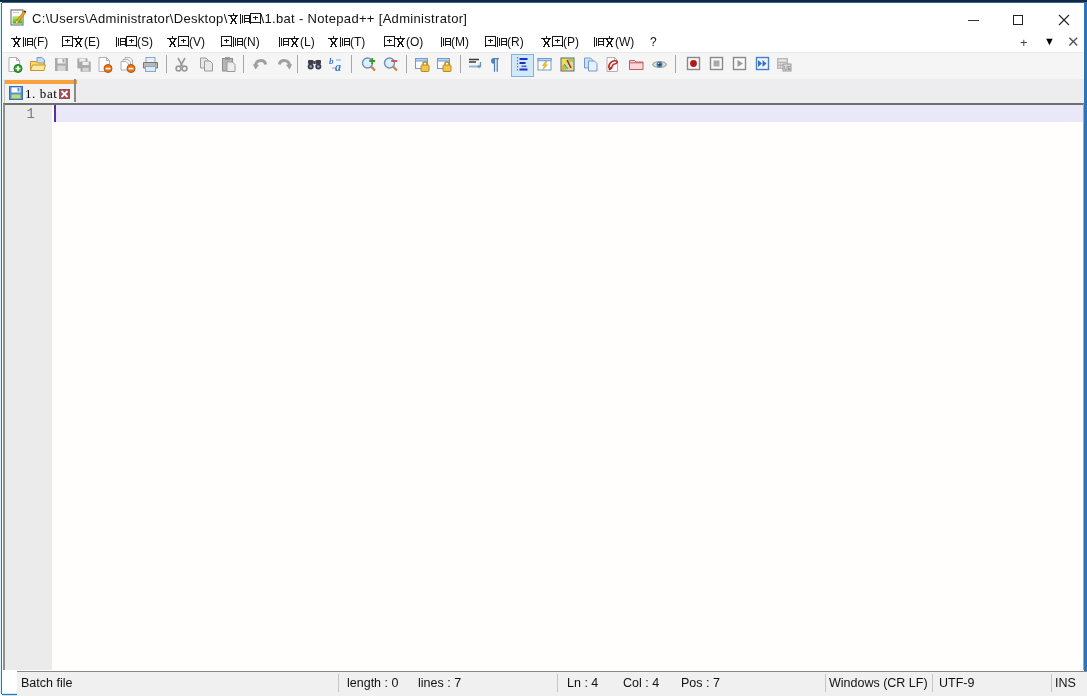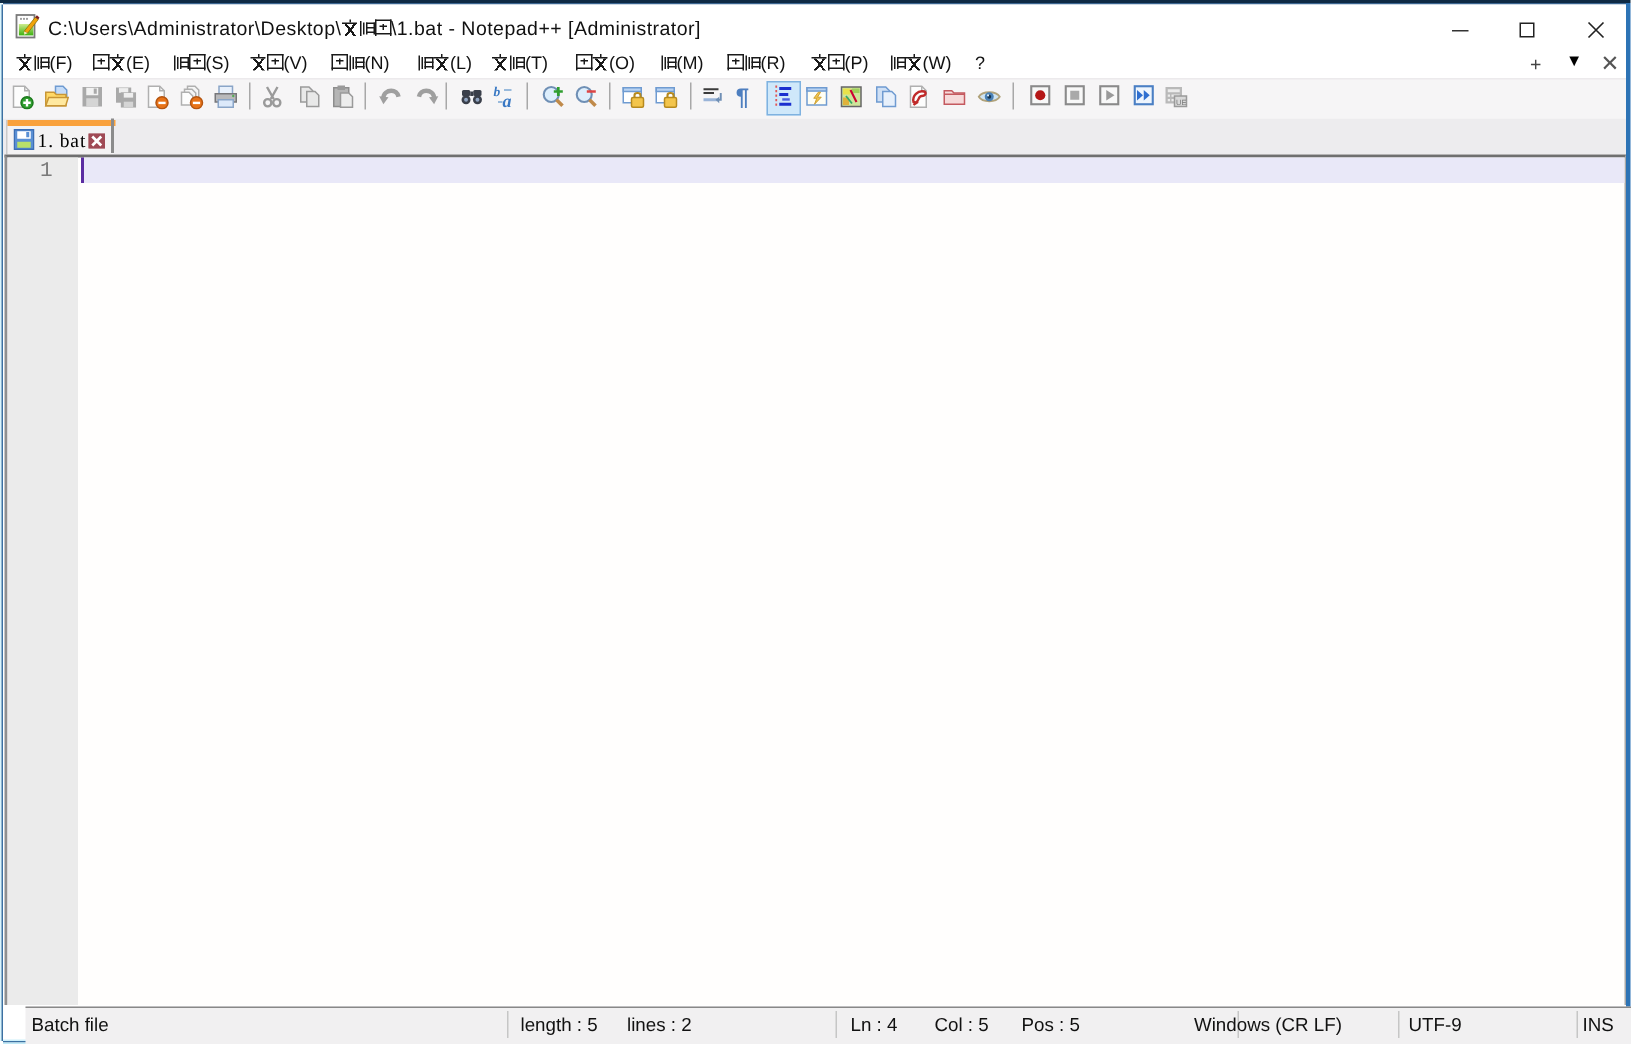--- a/index.html
+++ b/index.html
@@ -333,28 +333,28 @@
   <div id="editor">
     <div id="curline"></div>
     <div id="gutter"></div>
     <div id="ln1">1</div>
     <div id="caret"></div>
   </div>
 
   <div id="statusbar">
     <span class="st" style="left:4px">Batch file</span>
     <div class="ssep" style="left:321px"></div>
-    <span class="st" style="left:330px">length : 5</span>
-    <span class="st" style="left:401px">lines : 2</span>
+    <span class="st" style="left:330px">length : 0</span>
+    <span class="st" style="left:401px">lines : 7</span>
     <div class="ssep" style="left:540px"></div>
     <span class="st" style="left:550px">Ln : 4</span>
-    <span class="st" style="left:606px">Col : 5</span>
-    <span class="st" style="left:664px">Pos : 5</span>
+    <span class="st" style="left:606px">Col : 4</span>
+    <span class="st" style="left:664px">Pos : 7</span>
     <div class="ssep" style="left:808px"></div>
-    <span class="st" style="left:779px">Windows (CR LF)</span>
+    <span class="st" style="left:812px">Windows (CR LF)</span>
     <div class="ssep" style="left:915px"></div>
     <span class="st" style="left:922px">UTF-9</span>
     <div class="ssep" style="left:1034px"></div>
     <span class="st" style="left:1038px">INS</span>
     <svg id="grip" width="14" height="9" viewBox="0 0 14 9">
         <circle cx="11.5" cy="1.5" r="1.2" fill="#9f9f9f"></circle>
         <circle cx="7" cy="6" r="1.2" fill="#9f9f9f"></circle>
         <circle cx="11.5" cy="6" r="1.2" fill="#9f9f9f"></circle>
       </svg>
   </div>

